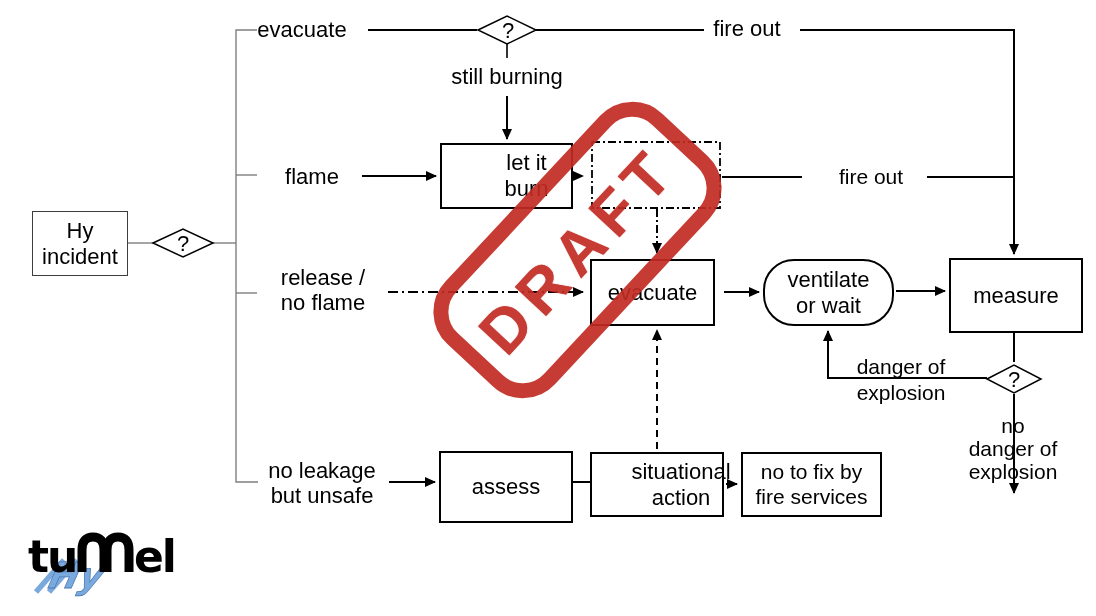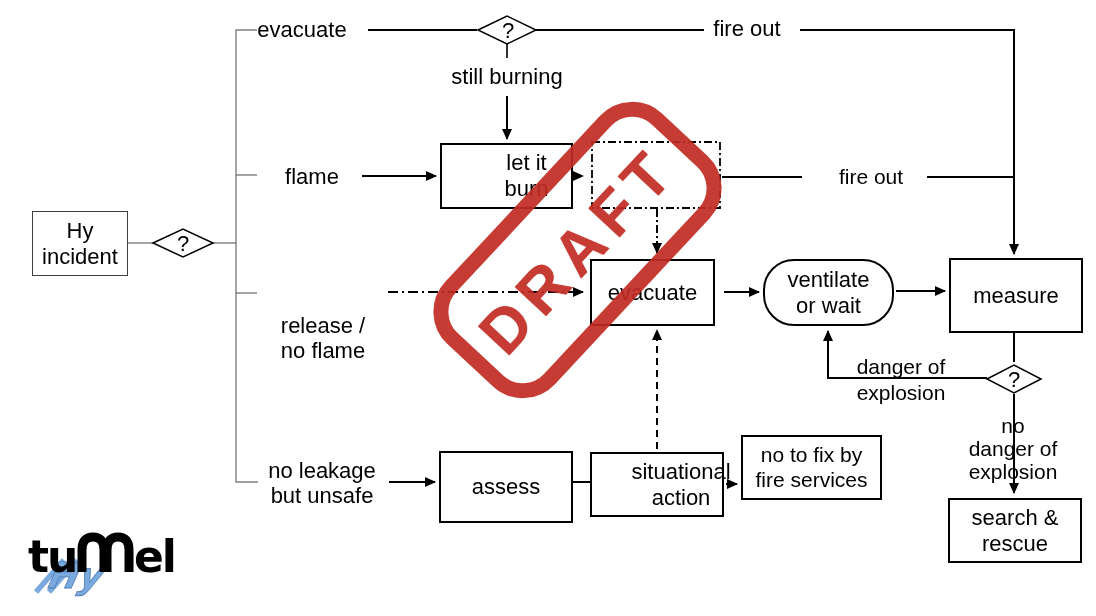--- a/index.html
+++ b/index.html
@@ -88,28 +88,26 @@
   <div class="node thin" style="left:32px;top:211px;width:96px;height:65px;">Hy
 incident</div>
   <div class="node" style="left:440px;top:143px;width:133px;height:66px;padding-left:40px;">let it burn</div>
   <div class="node" style="left:590px;top:259px;width:125px;height:67px;">evacuate</div>
   <div class="node" style="left:763px;top:259px;width:131px;height:67px;border-radius:31px;">ventilate
 or wait</div>
   <div class="node" style="left:949px;top:258px;width:134px;height:75px;">measure</div>
   <div class="node" style="left:439px;top:451px;width:134px;height:72px;">assess</div>
   <div class="node" style="left:590px;top:452px;width:134px;height:65px;padding-left:48px;">situational
 action</div>
-  <div class="node" style="left:741px;top:435px;width:141px;height:65px;font-size:21px;">no to fix by
+  <div class="node" style="left:741px;top:452px;width:141px;height:65px;font-size:21px;">no to fix by
 fire services</div>
-  <div class="node" style="left:948px;top:498px;width:134px;height:65px;">search &amp;
-rescue</div>
 
   <div class="lbl" style="left:302px;top:30px;">evacuate</div>
   <div class="lbl" style="left:312px;top:177px;">flame</div>
-  <div class="lbl" style="left:323px;top:291px;margin-top:48px;">release /
+  <div class="lbl" style="left:323px;top:291px;">release /
 no flame</div>
   <div class="lbl" style="left:322px;top:484px;">no leakage
 but unsafe</div>
   <div class="lbl" style="left:507px;top:77px;">still burning</div>
   <div class="lbl" style="left:747px;top:29px;">fire out</div>
   <div class="lbl small" style="left:871px;top:177px;">fire out</div>
   <div class="lbl small" style="left:901px;top:380px;line-height:1.23;">danger of
 explosion</div>
   <div class="lbl small" style="left:1013px;top:449px;line-height:1.1;text-align:center;">no danger of
 explosion</div>

